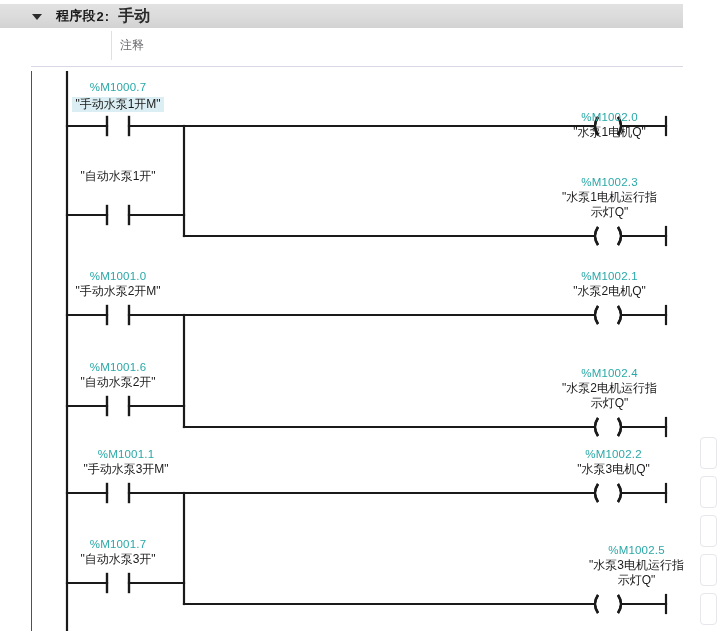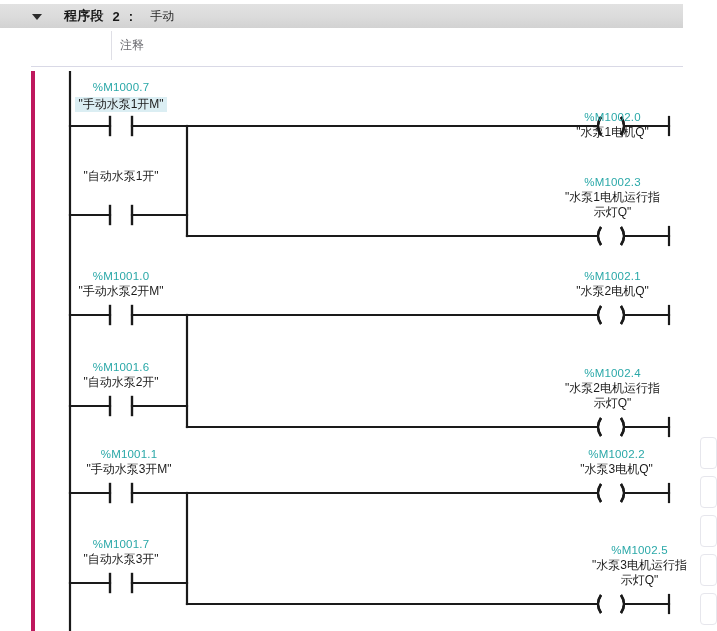--- a/index.html
+++ b/index.html
@@ -7,57 +7,57 @@
     width:717px;height:631px;
     background:#ffffff;
     font-family:"Liberation Sans","DejaVu Sans",sans-serif;
     overflow:hidden;
     position:relative;
   }
   
   #network-header{
     position:absolute;left:0;top:4px;width:683px;height:24px;
     background:linear-gradient(to bottom,#e2e2e2 0%,#dcdcdc 50%,#d2d2d2 100%);
-    display:flex;align-items:center;gap:8px;
+    display:flex;align-items:center;
   }
   #collapse-triangle{
     width:14px;height:14px;margin-left:30px;margin-right:12px;
     position:relative;cursor:pointer;flex:none;
   }
   #collapse-triangle::after{
     content:"";position:absolute;left:2px;top:5px;
     border-left:5px solid transparent;border-right:5px solid transparent;
     border-top:6px solid #2b2b2b;
   }
   .net-title{
     font-size:13px;font-weight:bold;color:#1a1a1a;letter-spacing:.2px;
     white-space:nowrap;
   }
   .net-num{font-size:13px;font-weight:bold;color:#1a1a1a;margin:0 1px;}
   .net-colon{font-size:13px;font-weight:bold;color:#1a1a1a;margin-right:9px;}
-  .net-sub{font-size:12px;color:#2b2b2b;font-weight:normal;}
+  .net-sub{font-size:16px;color:#2b2b2b;font-weight:bold;}
 
   
   #comment-row{
     position:absolute;left:65px;top:31px;width:618px;height:29px;
     border-left:1px solid #dfdfe6;background:#fff;
     display:flex;align-items:center;margin-left:46px;
   }
   #comment-text{
     font-size:12px;color:#6e6e73;padding-left:8px;
   }
   #comment-underline{
     position:absolute;left:31px;top:66px;width:652px;height:1px;
     background:#d9d9e6;
   }
 
   
   #ladder-panel{
     position:absolute;left:31px;top:71px;width:652px;height:560px;
-    background:#fff;border-left:4px solid #be185d;overflow:hidden;
+    background:#fff;border-left:1px solid #be185d;overflow:hidden;
   }
   #ladder-svg{display:block;}
 
   
   .lbl{position:absolute;text-align:center;line-height:15px;white-space:nowrap;}
   .addr{font-size:11.5px;color:#2aa8a8;letter-spacing:.2px;}
   .sym{font-size:12px;color:#1a1a1a;}
   .sym.selected{background:#dbeef3;padding:0 3px;}
 
   

